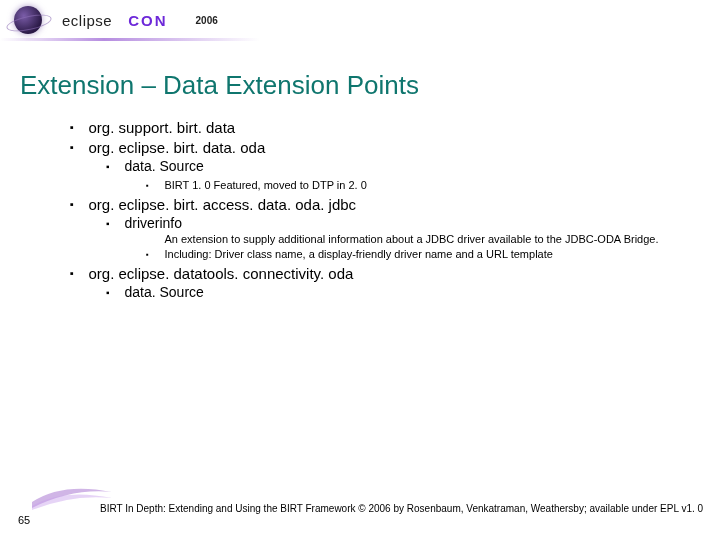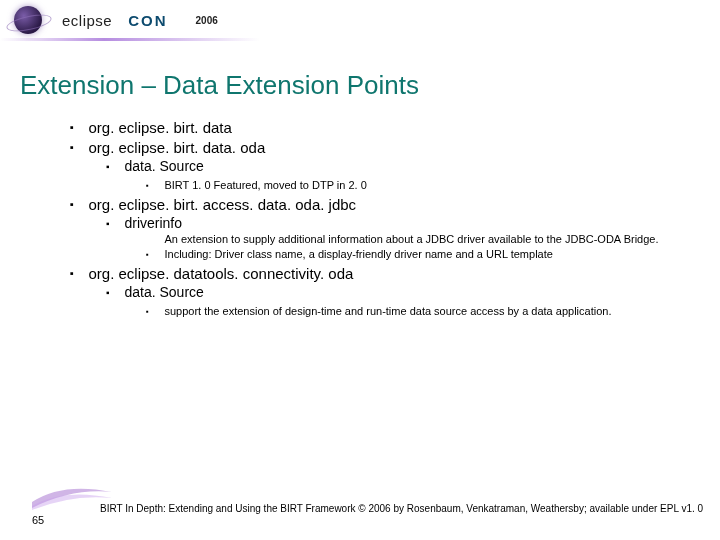--- a/index.html
+++ b/index.html
@@ -44,21 +44,21 @@
   }
   .logo-text1 {
     font-size: 15px;
     font-weight: 400;
     color: #222;
     letter-spacing: 0.5px;
   }
   .logo-text2 {
     font-size: 15px;
     font-weight: 700;
-    color: #0c4a6e;
+    color: #6d28d9;
     letter-spacing: 2px;
     margin-left: -4px;
   }
   .logo-year {
     font-size: 10px;
     font-weight: 600;
     color: #222;
     margin-left: 8px;
   }
   .header-underline {
@@ -105,21 +105,21 @@
   .footer-swoosh {
     position: absolute;
     left: 32px;
     bottom: 24px;
     width: 80px;
     height: 30px;
     pointer-events: none;
   }
   .page-num {
     position: absolute;
-    left: 32px;
+    left: 18px;
     bottom: 8px;
     font-size: 11px;
     color: #000;
   }
   .copyright {
     position: absolute;
     left: 100px;
     bottom: 20px;
     font-size: 10px;
     color: #000;
@@ -135,21 +135,21 @@
     <span class="logo-text2">CON</span>
     <span class="logo-year">2006</span>
   </div>
   <div class="header-underline"></div>
 </div>
 
 <div class="title">Extension – Data Extension Points</div>
 
 <ul class="lvl1">
   <li>
-    <span class="lbl">org. eclipse. birt. data</span>
+    <span class="lbl">org. support. birt. data</span>
   </li>
   <li>
     <span class="lbl">org. eclipse. birt. data. oda</span>
     <ul class="lvl2">
       <li>
         <span class="lbl">data. Source</span>
         <ul class="lvl3">
           <li>
             <span class="lbl">BIRT 1. 0 Featured, moved to DTP in 2. 0</span>
           </li>
@@ -168,25 +168,20 @@
           </li>
         </ul>
       </li>
     </ul>
   </li>
   <li>
     <span class="lbl">org. eclipse. datatools. connectivity. oda</span>
     <ul class="lvl2">
       <li>
         <span class="lbl">data. Source</span>
-        <ul class="lvl3">
-          <li>
-            <span class="lbl">support the extension of design-time and run-time data source access by a data application.</span>
-          </li>
-        </ul>
       </li>
     </ul>
   </li>
 </ul>
 
 <div class="footer">
   <svg class="footer-swoosh" viewBox="0 0 80 30">
     <path d="M0 22 Q 30 2 80 12 Q 40 8 0 28 Z" fill="rgba(170,120,210,0.55)"></path>
     <path d="M0 26 Q 30 8 80 18 Q 40 14 0 30 Z" fill="rgba(200,160,235,0.45)"></path>
   </svg>

